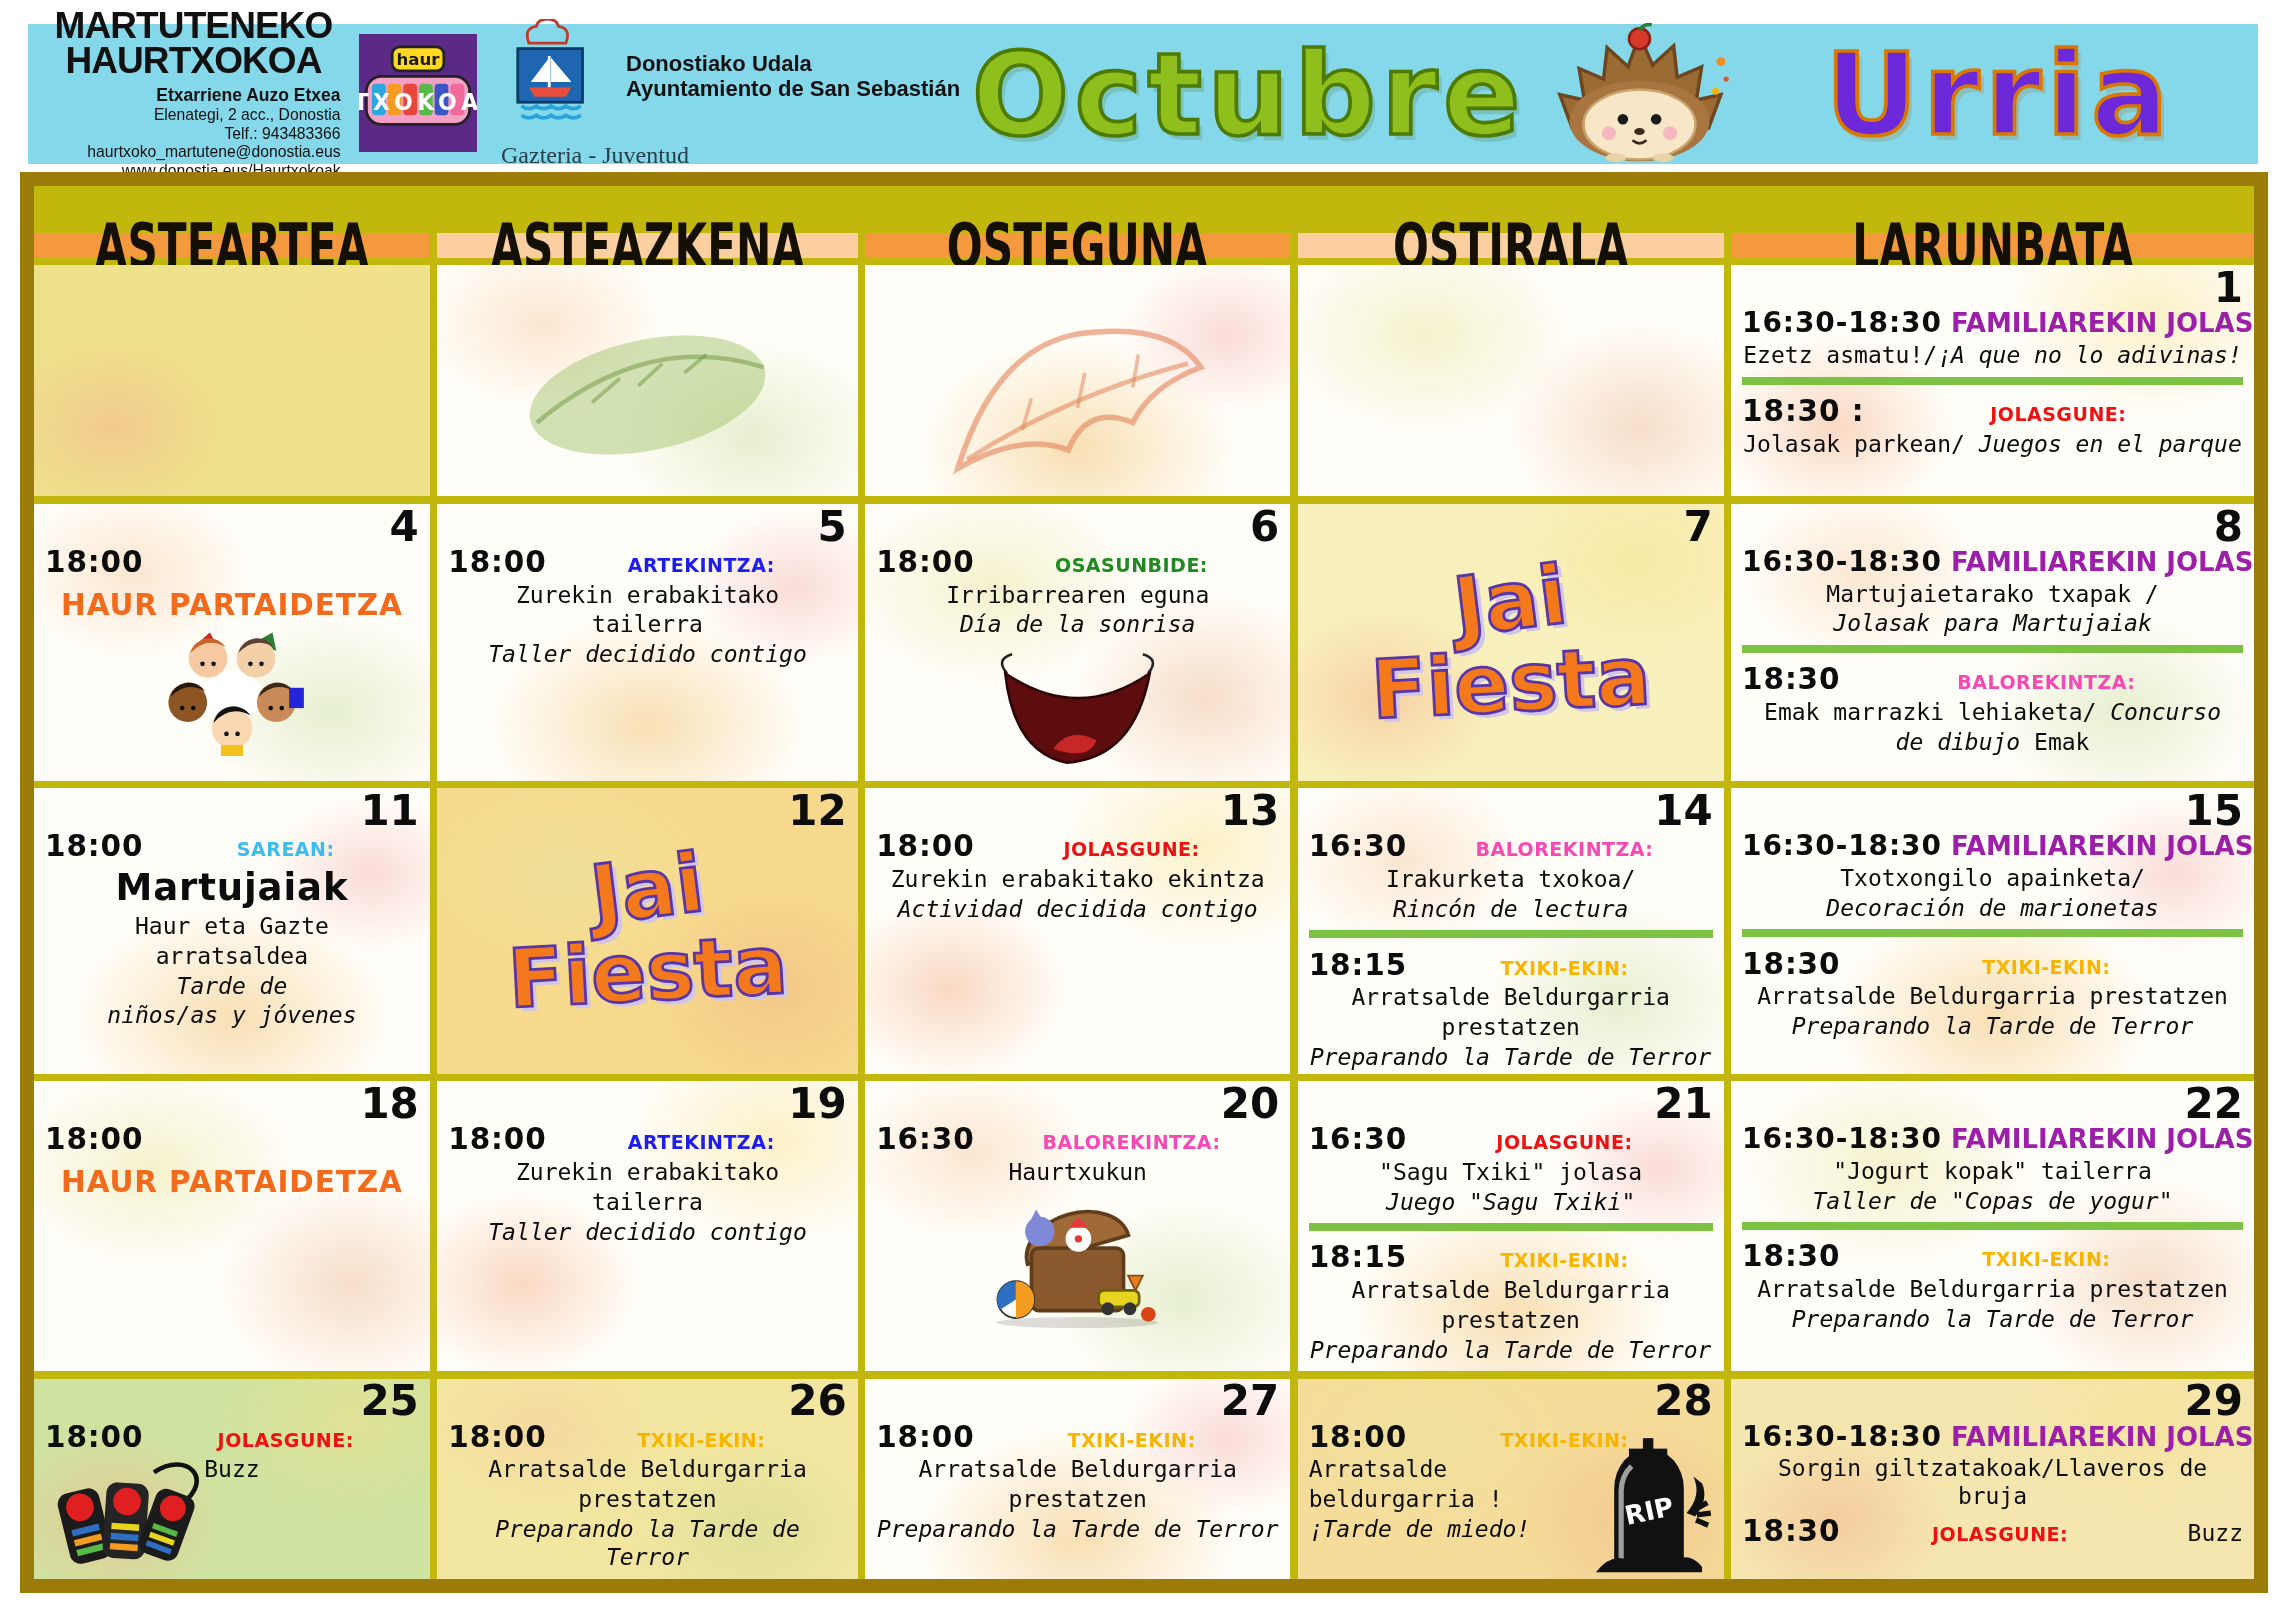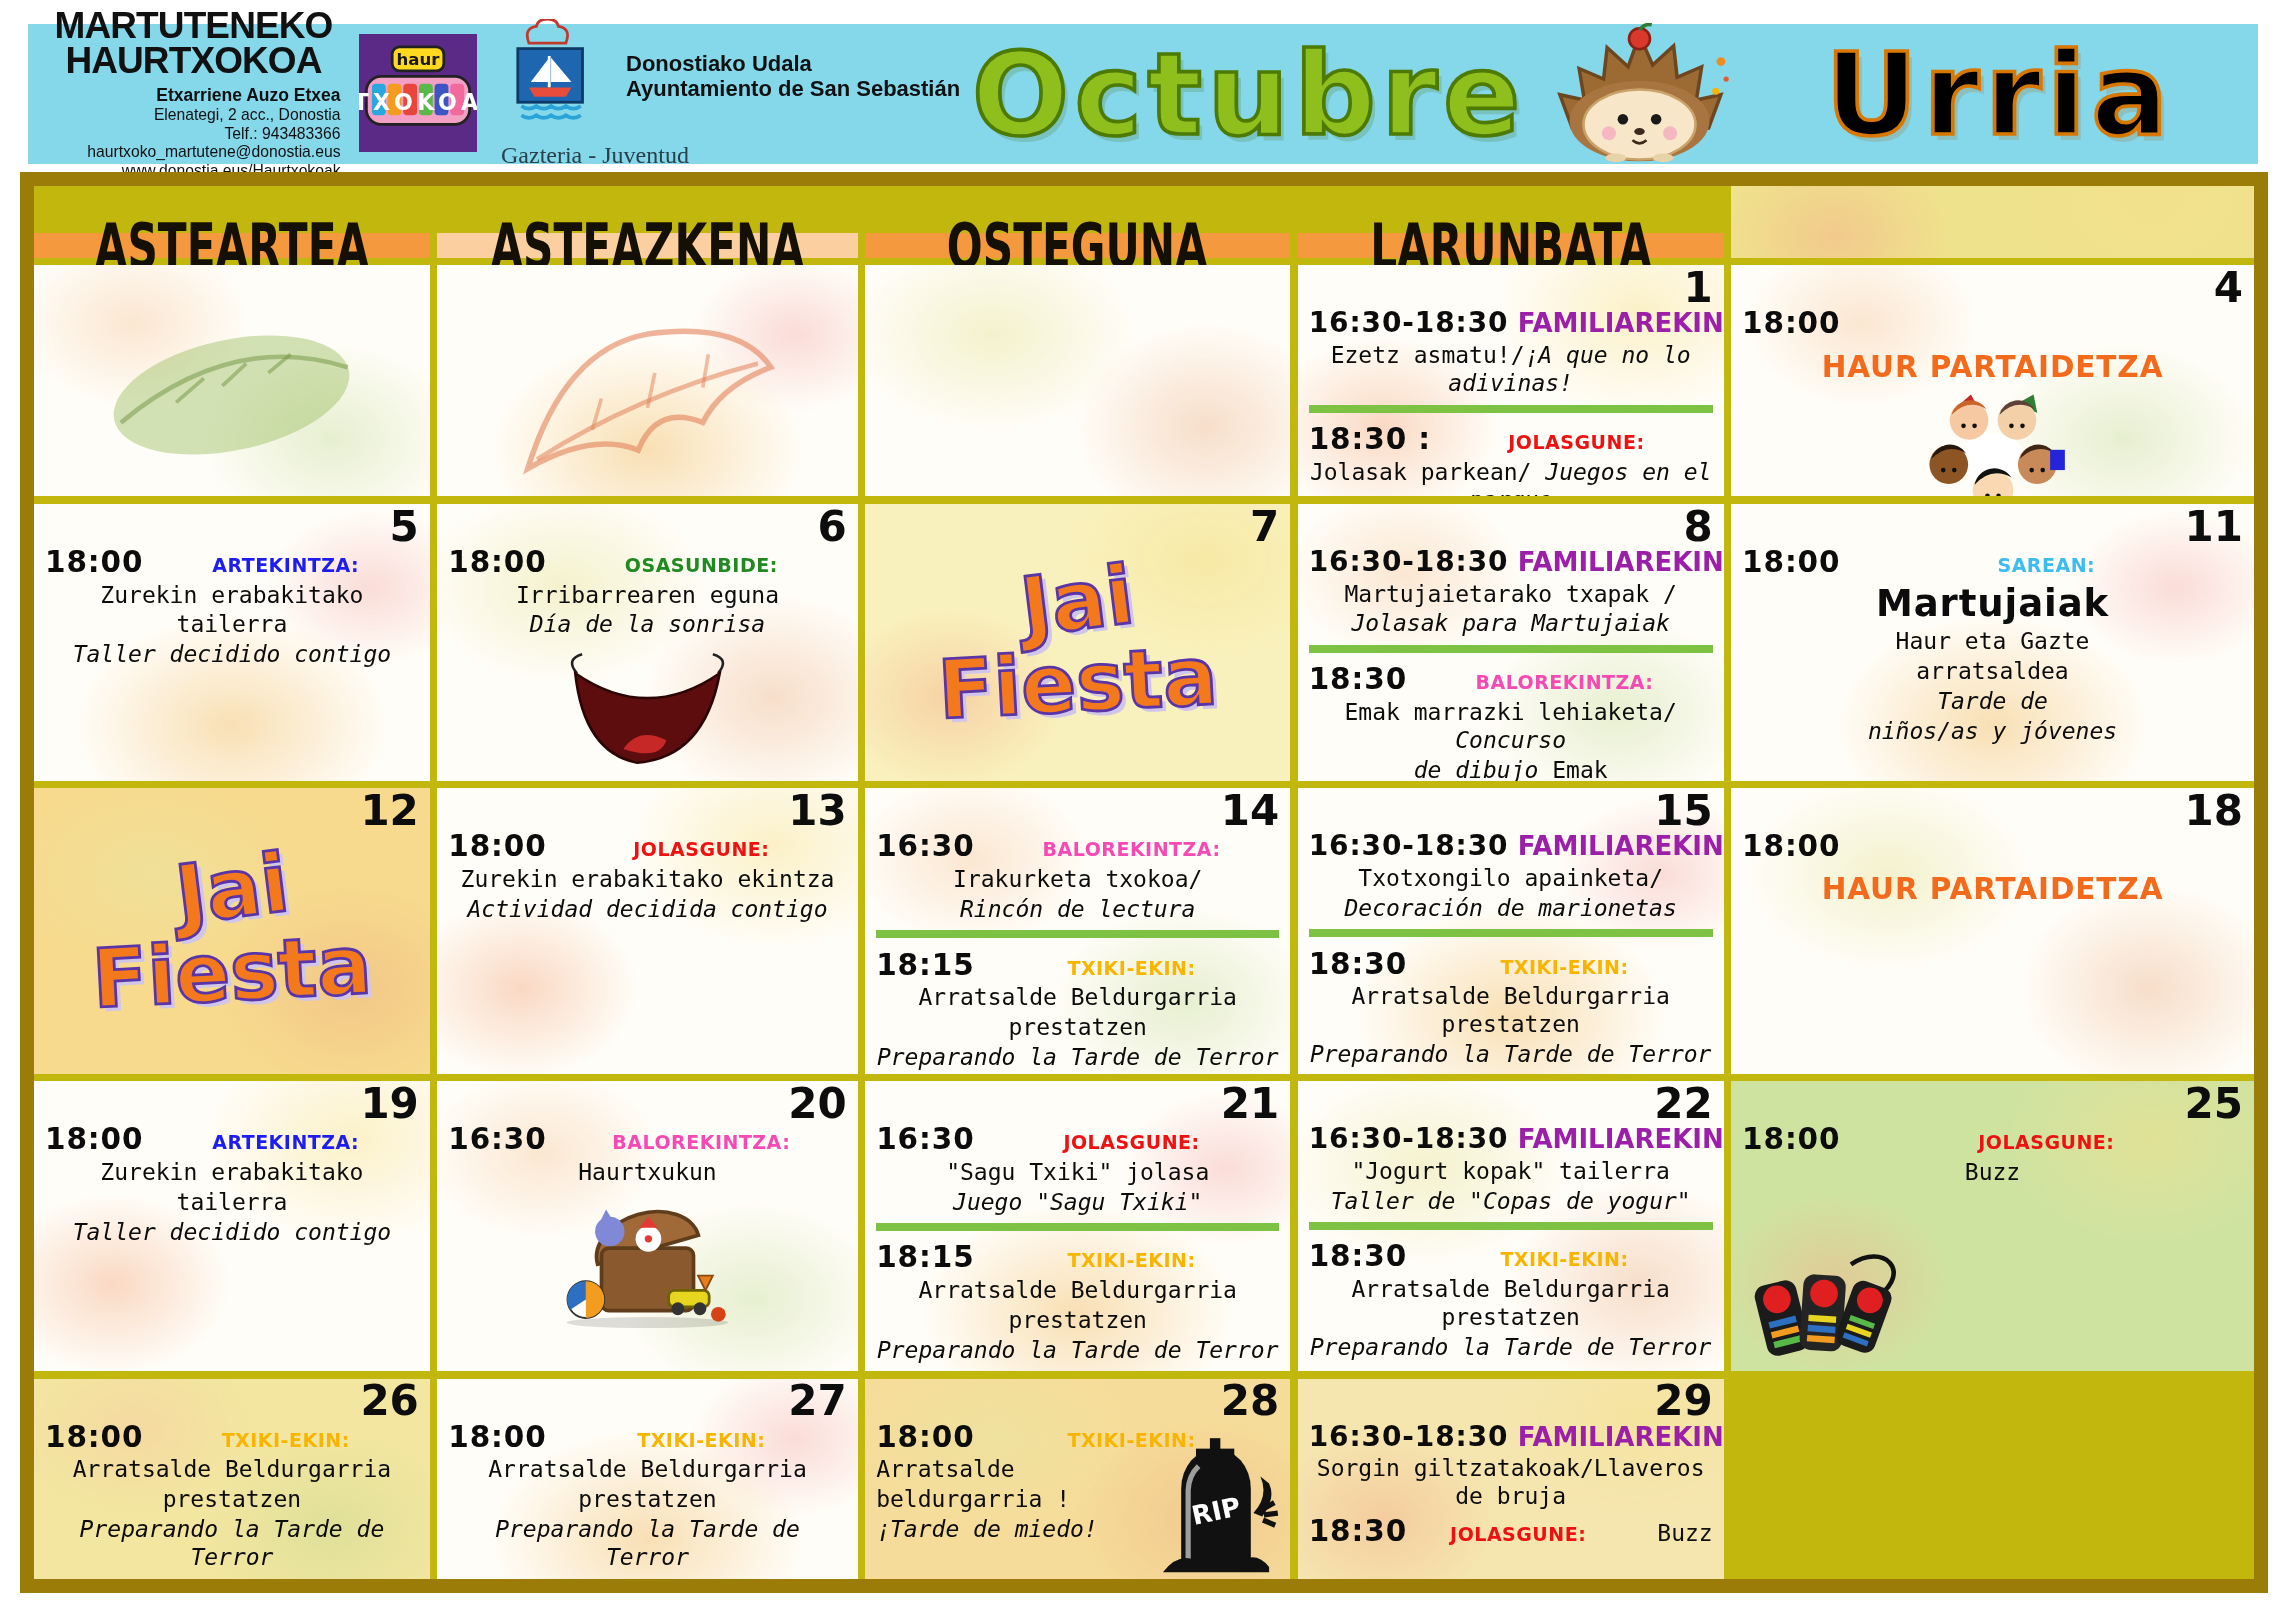--- a/index.html
+++ b/index.html
@@ -20,21 +20,21 @@
   .crestrow{display:flex;align-items:center;gap:23px;}
   .city-lines{font-family:"Liberation Sans",sans-serif;font-weight:700;
               font-size:22px;line-height:1.15;color:#111;}
   .city-dept{margin-top:9.2px;font-family:"Liberation Serif",serif;
              font-size:24px;color:#27404a;}
   .month-es{flex:1;text-align:center;font-weight:800;font-size:114px;
             color:#8fbf1d;-webkit-text-stroke:3.7px #4c7a02;letter-spacing:5.5px;
             text-shadow:4.6px 5.5px 0 rgba(60,100,0,.18);}
   .hedgehog-wrap{flex:0 0 auto;margin:0 9.2px;}
   .month-eu{flex:0 0 517px;text-align:center;font-weight:800;font-size:114px;
-            color:#000000;-webkit-text-stroke:3.7px #d97800;letter-spacing:5.5px;
+            color:#6d28d9;-webkit-text-stroke:3.7px #d97800;letter-spacing:5.5px;
             text-shadow:4.6px 5.5px 0 rgba(170,90,0,.18);}
 
   
   .table{position:absolute;left:20px;top:172px;width:2248px;height:1421px;
          box-sizing:border-box;border:14.8px solid #9c7c08;background:#c2b70d;
          display:grid;grid-template-columns:433fr 460fr 465fr 466fr 572fr;
          grid-template-rows:72px 250fr 300fr 309fr 314fr 217fr;gap:7.4px;}
   .wd{display:flex;align-items:center;justify-content:center;margin-top:47px;}
   .wd-dark{background:#f5993e;}
   .wd-light{background:#fbcf9f;}
@@ -172,20 +172,23 @@
 
   <div class="table" id="calendar-grid">
       <div class="wd wd-dark">
         <span>ASTEARTEA</span>
       </div>
       <div class="wd wd-light">
         <span>ASTEAZKENA</span>
       </div>
       <div class="wd wd-dark">
         <span>OSTEGUNA</span>
+      </div>
+      <div class="wd wd-light">
+        <span>OSTIRALA</span>
       </div>
       <div class="wd wd-dark">
         <span>LARUNBATA</span>
       </div>
       <div class="cell bg-a" style="background-color: rgb(239, 226, 141);"></div>
       <div class="cell bg-b">
         <div class="cell-img"><svg width="277" height="166" viewBox="0 0 300 180">
             <ellipse cx="150" cy="90" rx="130" ry="60" fill="#9cbf62" opacity=".45" transform="rotate(-12 150 90)"></ellipse>
             <path d="M30,120 Q150,20 276,60" stroke="#6f9440" stroke-width="5" fill="none" opacity=".5"></path>
             <path d="M90,98 l30,-26 M140,80 l26,-24 M190,66 l24,-20" stroke="#6f9440" stroke-width="4" fill="none" opacity=".5"></path>

